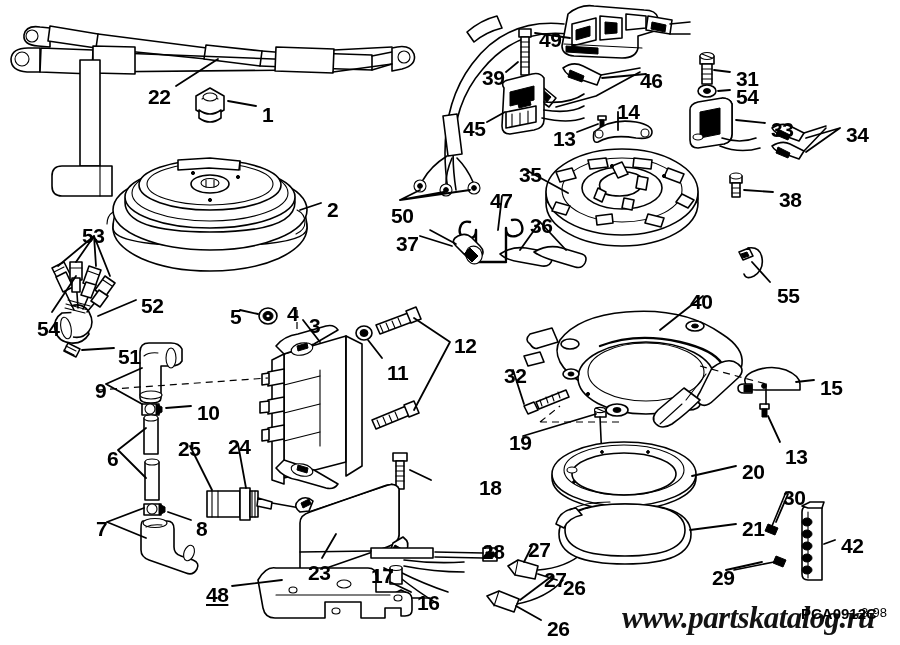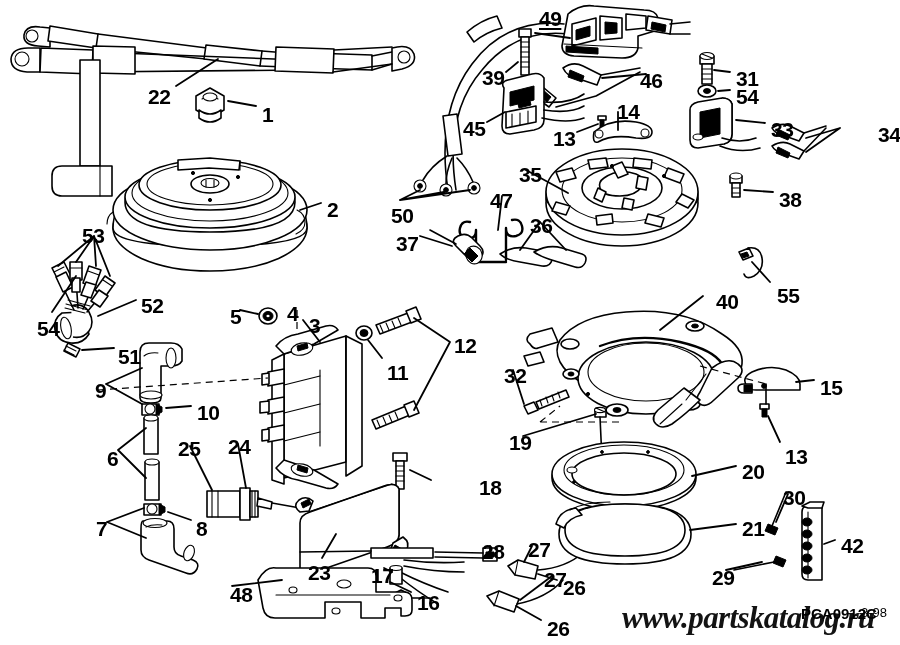--- a/index.html
+++ b/index.html
@@ -582,47 +582,47 @@
       <path d="M384,568 L392,572"></path>
       <path d="M411,592 L390,582"></path>
       <path d="M232,586 L282,580"></path>
     </g>
   </svg>
 
   <div id="callout-container">
       <div class="callout" style="left: 148px; top: 86px;">22</div>
       <div class="callout" style="left: 262px; top: 104px;">1</div>
       <div class="callout" style="left: 327px; top: 199px;">2</div>
-      <div class="callout" style="left: 539px; top: 8px; text-decoration: underline;">49</div>
+      <div class="callout" style="left: 539px; top: 29px;">49</div>
       <div class="callout" style="left: 482px; top: 67px;">39</div>
       <div class="callout" style="left: 640px; top: 70px;">46</div>
       <div class="callout" style="left: 736px; top: 68px;">31</div>
       <div class="callout" style="left: 736px; top: 86px;">54</div>
       <div class="callout" style="left: 463px; top: 118px;">45</div>
       <div class="callout" style="left: 553px; top: 128px;">13</div>
       <div class="callout" style="left: 617px; top: 101px;">14</div>
       <div class="callout" style="left: 771px; top: 119px;">33</div>
-      <div class="callout" style="left: 846px; top: 124px; margin-left: 32px;">34</div>
+      <div class="callout" style="left: 846px; top: 124px;">34</div>
       <div class="callout" style="left: 519px; top: 164px;">35</div>
       <div class="callout" style="left: 779px; top: 189px;">38</div>
       <div class="callout" style="left: 391px; top: 205px;">50</div>
       <div class="callout" style="left: 490px; top: 190px;">47</div>
       <div class="callout" style="left: 530px; top: 215px;">36</div>
       <div class="callout" style="left: 396px; top: 233px;">37</div>
       <div class="callout" style="left: 777px; top: 285px;">55</div>
       <div class="callout" style="left: 82px; top: 225px;">53</div>
       <div class="callout" style="left: 141px; top: 295px;">52</div>
       <div class="callout" style="left: 37px; top: 318px;">54</div>
       <div class="callout" style="left: 118px; top: 346px;">51</div>
       <div class="callout" style="left: 230px; top: 306px;">5</div>
       <div class="callout" style="left: 287px; top: 303px;">4</div>
       <div class="callout" style="left: 309px; top: 315px;">3</div>
       <div class="callout" style="left: 387px; top: 362px;">11</div>
       <div class="callout" style="left: 454px; top: 335px;">12</div>
-      <div class="callout" style="left: 716px; top: 291px;">40</div>
+      <div class="callout" style="left: 690px; top: 291px;">40</div>
       <div class="callout" style="left: 504px; top: 365px;">32</div>
       <div class="callout" style="left: 820px; top: 377px;">15</div>
       <div class="callout" style="left: 509px; top: 432px;">19</div>
       <div class="callout" style="left: 785px; top: 446px;">13</div>
       <div class="callout" style="left: 95px; top: 380px;">9</div>
       <div class="callout" style="left: 197px; top: 402px;">10</div>
       <div class="callout" style="left: 107px; top: 448px;">6</div>
       <div class="callout" style="left: 178px; top: 438px;">25</div>
       <div class="callout" style="left: 228px; top: 436px;">24</div>
       <div class="callout" style="left: 437px; top: 477px; margin-left: 42px;">18</div>
@@ -634,20 +634,20 @@
       <div class="callout" style="left: 841px; top: 535px;">42</div>
       <div class="callout" style="left: 712px; top: 567px;">29</div>
       <div class="callout" style="left: 482px; top: 541px;">28</div>
       <div class="callout" style="left: 528px; top: 539px;">27</div>
       <div class="callout" style="left: 563px; top: 577px;">26</div>
       <div class="callout" style="left: 544px; top: 569px;">27</div>
       <div class="callout" style="left: 547px; top: 618px;">26</div>
       <div class="callout" style="left: 308px; top: 562px;">23</div>
       <div class="callout" style="left: 371px; top: 565px;">17</div>
       <div class="callout" style="left: 417px; top: 592px;">16</div>
-      <div class="callout" style="left: 230px; top: 584px;">48</div>
+      <div class="callout" style="left: 206px; top: 584px; text-decoration: underline;">48</div>
     </div>
 
   <div id="watermark">www.partskatalog.ru</div>
   <div id="figure-code">PCA0912C</div>
   <div id="figure-date">3-98</div>
 
 </div>
 
 </body></html>

